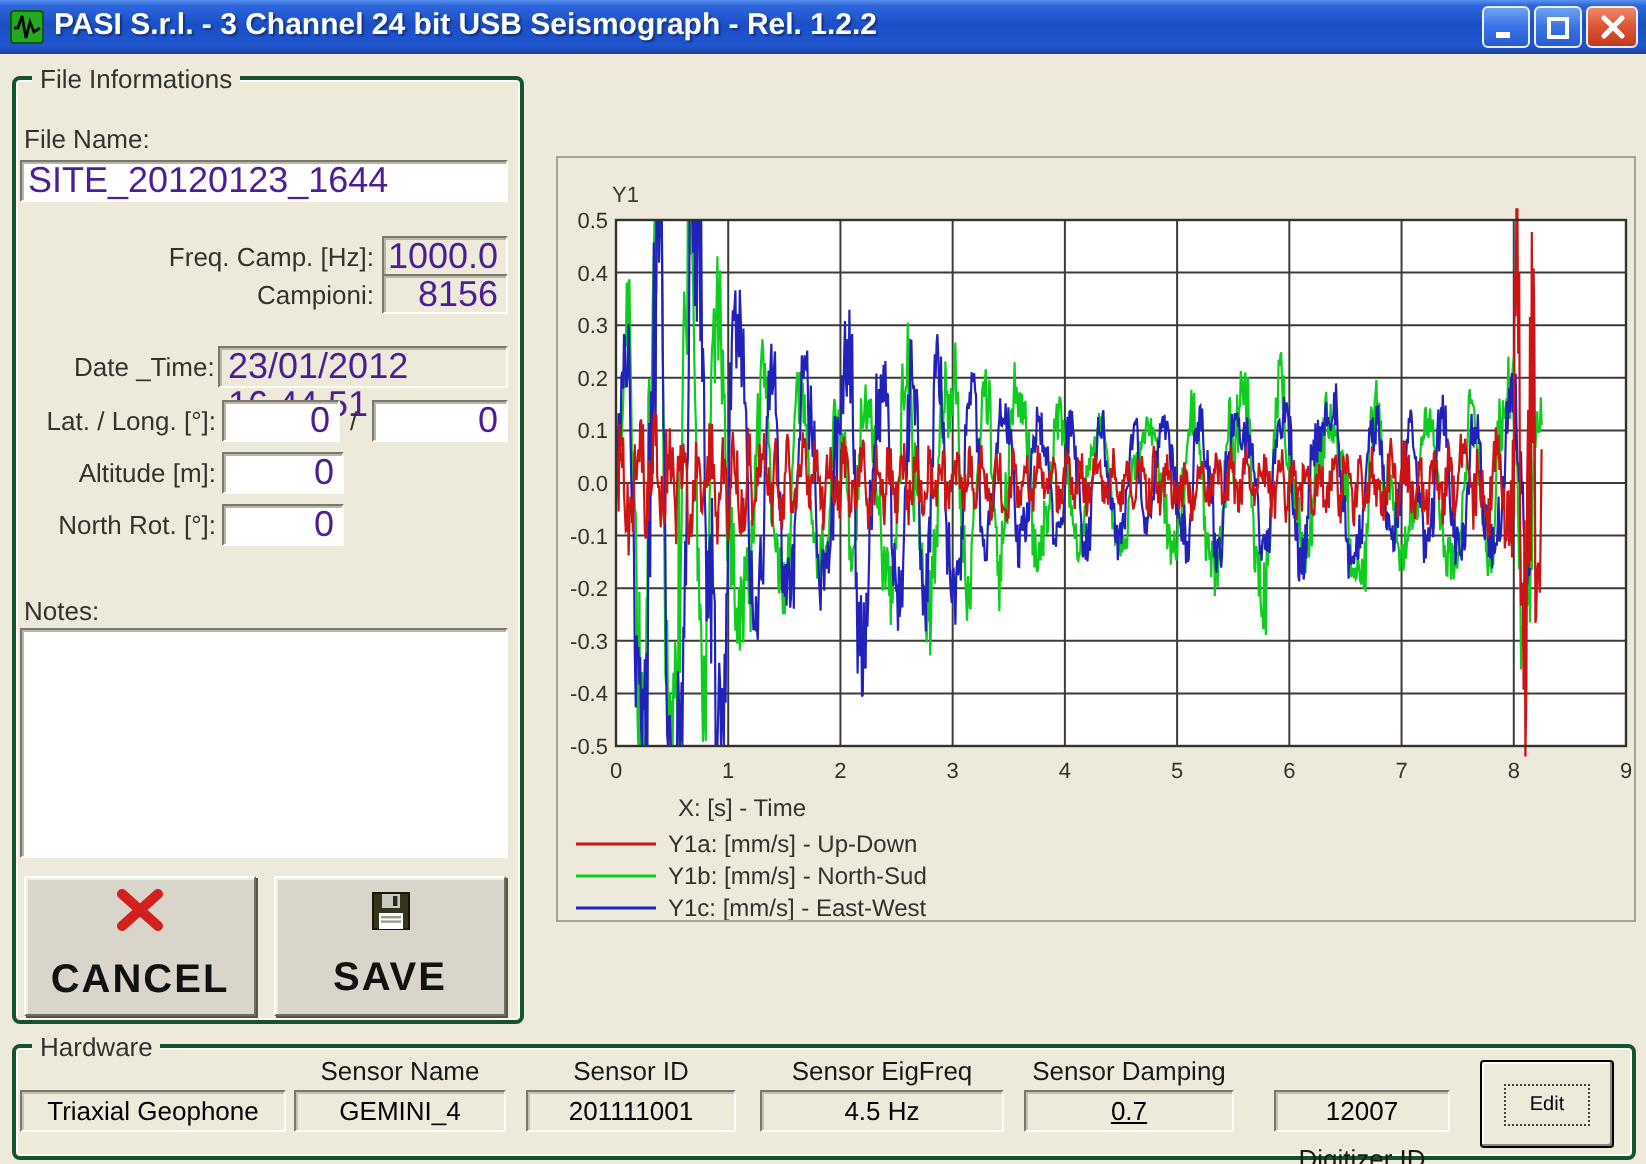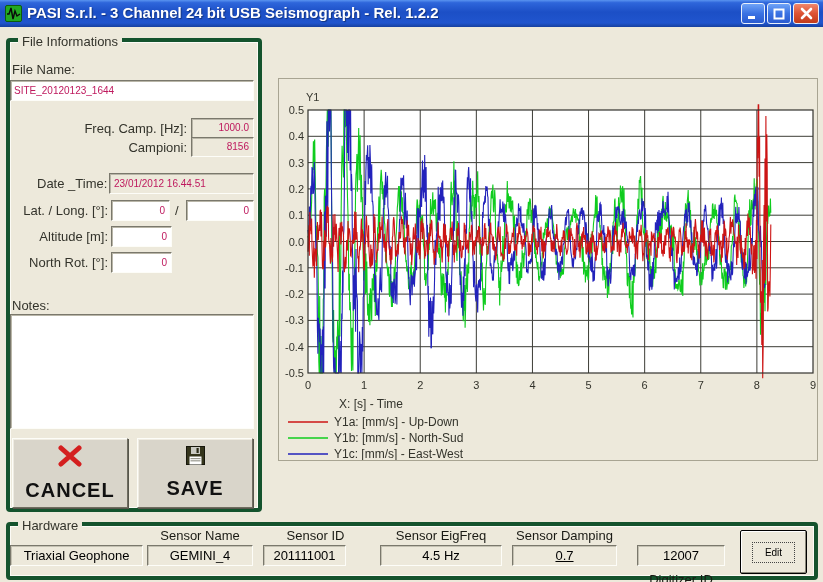--- a/index.html
+++ b/index.html
@@ -16,29 +16,29 @@
   .title-text { position:absolute; left:27px; top:0; line-height:26px; color:#fff;
     font-size:15px; font-weight:bold; text-shadow:1px 1px 1px #12337e; white-space:nowrap; }
   .win-btns { position:absolute; right:4px; top:3px; display:flex; gap:2px; }
   .win-btn { width:24px; height:21px; border:1px solid #e9f0fb; border-radius:3px;
     background:linear-gradient(180deg,#6FA3F7 0%,#3A72E3 50%,#2A5BD0 100%);
     color:#fff; display:flex; align-items:center; justify-content:center; cursor:pointer; }
   .win-btn.close { width:26px; background:linear-gradient(180deg,#F0876C 0%,#DD5335 50%,#C23B1A 100%); }
   .win-btn svg { display:block; }
 
   
-  .groupbox { position:absolute; border:4px solid #14532d; border-radius:4px;
+  .groupbox { position:absolute; border:2px solid #14532d; border-radius:4px;
     box-shadow:inset 0 0 0 1px #fcfbf6; }
   .groupbox-legend { position:absolute; top:-8px; left:8px; background:#EDE9DB;
     padding:0 4px; font-size:13px; color:#33332b; white-space:nowrap; }
 
   
   .lbl { position:absolute; font-size:13px; color:#33332b; white-space:nowrap; }
   .lbl.right { text-align:right; }
-  .tb { position:absolute; font-size:10px; color:#be185d; background:#fff;
+  .tb { position:absolute; font-size:18px; color:#4c1d95; background:#fff;
     border:1px solid; border-color:#7a786c #fdfdf8 #fdfdf8 #7a786c;
     box-shadow:inset 1px 1px 0 #b9b6a8; outline:none; }
   .tb.ro { background:transparent; }
   .tb.num { text-align:right; padding-right:4px; }
 
   
   .big-btn { position:absolute; background:#D9D5CA;
     border:1px solid; border-color:#fdfdf8 #6f6d60 #6f6d60 #fdfdf8;
     box-shadow:1px 1px 0 #57564c, inset 1px 1px 0 #efece2;
     display:flex; flex-direction:column; align-items:center; justify-content:center;
@@ -200,21 +200,21 @@
   </div>
 
   <div class="groupbox" style="left:6px; top:522px; width:812px; height:58px;">
     <div class="groupbox-legend">Hardware</div>
   </div>
 
   <div class="hw-box" style="left:10px; width:133px;">Triaxial Geophone</div>
   <div class="hw-lbl" style="left:147px; width:106px;">Sensor Name</div>
   <div class="hw-box" style="left:147px; width:106px;">GEMINI_4</div>
   <div class="hw-lbl" style="left:263px; width:105px;">Sensor ID</div>
-  <div class="hw-box" style="left:263px; width:83px;">201111001</div>
+  <div class="hw-box" style="left:263px; width:105px;">201111001</div>
   <div class="hw-lbl" style="left:380px; width:122px;">Sensor EigFreq</div>
   <div class="hw-box" style="left:380px; width:122px;">4.5 Hz</div>
   <div class="hw-lbl" style="left:512px; width:105px;">Sensor Damping</div>
   <div class="hw-box" style="left:512px; width:105px;text-decoration:underline;">0.7</div>
   <div class="hw-lbl" style="left:637px; width:88px;margin-top:44px;">Digitizer ID</div>
   <div class="hw-box" style="left:637px; width:88px;">12007</div>
 
   <div class="edit-btn">
     <span class="focus-rect">Edit</span>
   </div>

